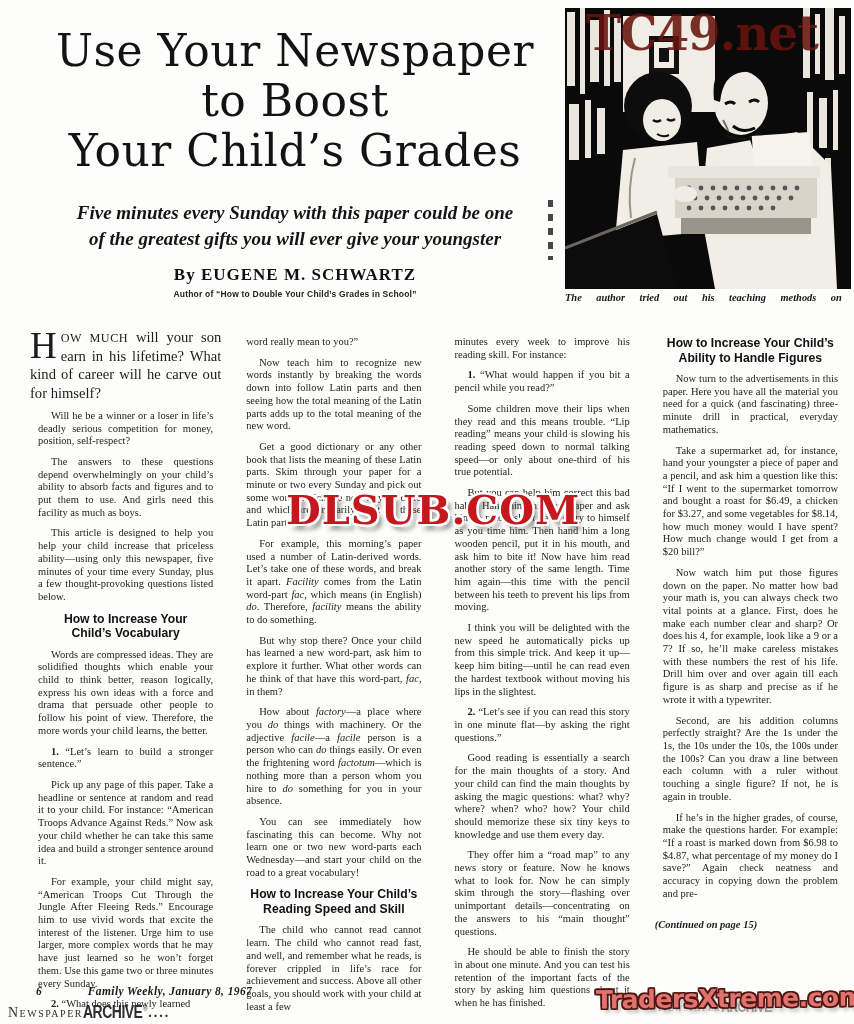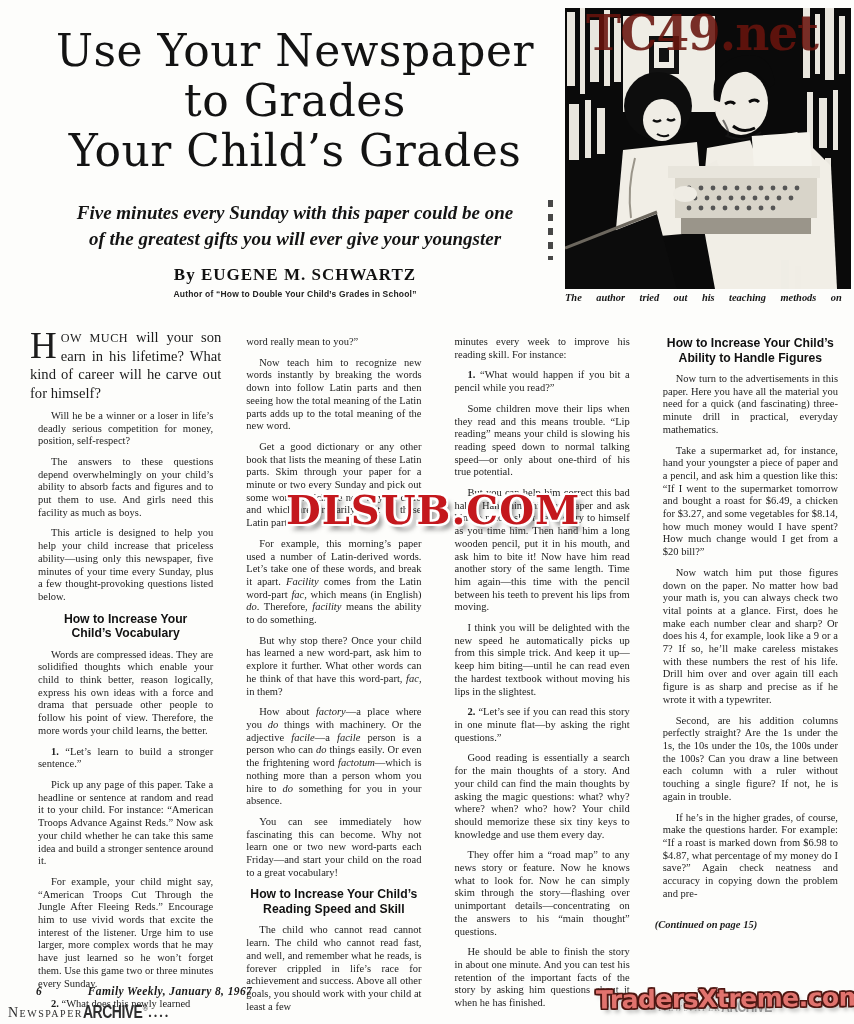--- a/index.html
+++ b/index.html
@@ -77,21 +77,21 @@
     opacity:.8;
   }
 </style>
 </head>
 <body>
 
 <div class="page">
 
   <div class="header-left">
     <div class="title-line">Use Your Newspaper</div>
-    <div class="title-line">to Grades</div>
+    <div class="title-line">to Boost</div>
     <div class="title-line">Your Child’s Grades</div>
     <div class="subtitle">
       <div>Five minutes every Sunday with this paper could be one</div>
       <div>of the greatest gifts you will ever give your youngster</div>
     </div>
     <div class="byline">By EUGENE M. SCHWARTZ</div>
     <div class="author-credit">Author of “How to Double Your Child’s Grades in School”</div>
   </div>
 
   <div class="photo-wrap">
@@ -200,21 +200,21 @@
         <p class="body-p">For example, your child might say, “American Troops Cut Through the Jungle After Fleeing Reds.” Encourage him to use vivid words that excite the interest of the listener. Urge him to use larger, more complex words that he may have just learned so he won’t forget them. Use this game two or three minutes every Sunday.</p>
         <p class="body-p"><b>2.</b> “What does this newly learned</p>
       </div>
     <div class="col">
         <p class="body-p noind">word really mean to you?”</p>
         <p class="body-p">Now teach him to recognize new words instantly by breaking the words down into follow Latin parts and then seeing how the total meaning of the Latin parts adds up to the total meaning of the new word.</p>
         <p class="body-p">Get a good dictionary or any other book that lists the meaning of these Latin parts. Skim through your paper for a minute or two every Sunday and pick out some words which are new to your child and which are primarily built of these Latin parts.</p>
         <p class="body-p">For example, this morning’s paper used a number of Latin-derived words. Let’s take one of these words, and break it apart. <i>Facility</i> comes from the Latin word-part <i>fac</i>, which means (in English) <i>do</i>. Therefore, <i>facility</i> means the ability to do something.</p>
         <p class="body-p">But why stop there? Once your child has learned a new word-part, ask him to explore it further. What other words can he think of that have this word-part, <i>fac</i>, in them?</p>
         <p class="body-p">How about <i>factory</i>—a place where you <i>do</i> things with machinery. Or the adjective <i>facile</i>—a <i>facile</i> person is a person who can <i>do</i> things easily. Or even the frightening word <i>factotum</i>—which is nothing more than a person whom you hire to <i>do</i> something for you in your absence.</p>
-        <p class="body-p">You can see immediately how fascinating this can become. Why not learn one or two new word-parts each Friday—and start your child on the road to a great vocabulary!</p>
+        <p class="body-p">You can see immediately how fascinating this can become. Why not learn one or two new word-parts each Wednesday—and start your child on the road to a great vocabulary!</p>
         <div class="sec-header">How to Increase Your Child’s<br>Reading Speed and Skill</div>
         <p class="body-p">The child who cannot read cannot learn. The child who cannot read fast, and well, and remember what he reads, is forever crippled in life’s race for achievement and success. Above all other goals, you should work with your child at least a few</p>
       </div>
     <div class="col">
         <p class="body-p noind">minutes every week to improve his reading skill. For instance:</p>
         <p class="body-p"><b>1.</b> “What would happen if you bit a pencil while you read?”</p>
         <p class="body-p">Some children move their lips when they read and this means trouble. “Lip reading” means your child is slowing his reading speed down to normal talking speed—or only about one-third of his true potential.</p>
         <p class="body-p">But you can help him correct this bad habit. Hand him this newspaper and ask him to read a short news story to himself as you time him. Then hand him a long wooden pencil, put it in his mouth, and ask him to bite it! Now have him read another story of the same length. Time him again—this time with the pencil between his teeth to prevent his lips from moving.</p>
         <p class="body-p">I think you will be delighted with the new speed he automatically picks up from this simple trick. And keep it up—keep him biting—until he can read even the hardest textbook without moving his lips in the slightest.</p>
         <p class="body-p"><b>2.</b> “Let’s see if you can read this story in one minute flat—by asking the right questions.”</p>

